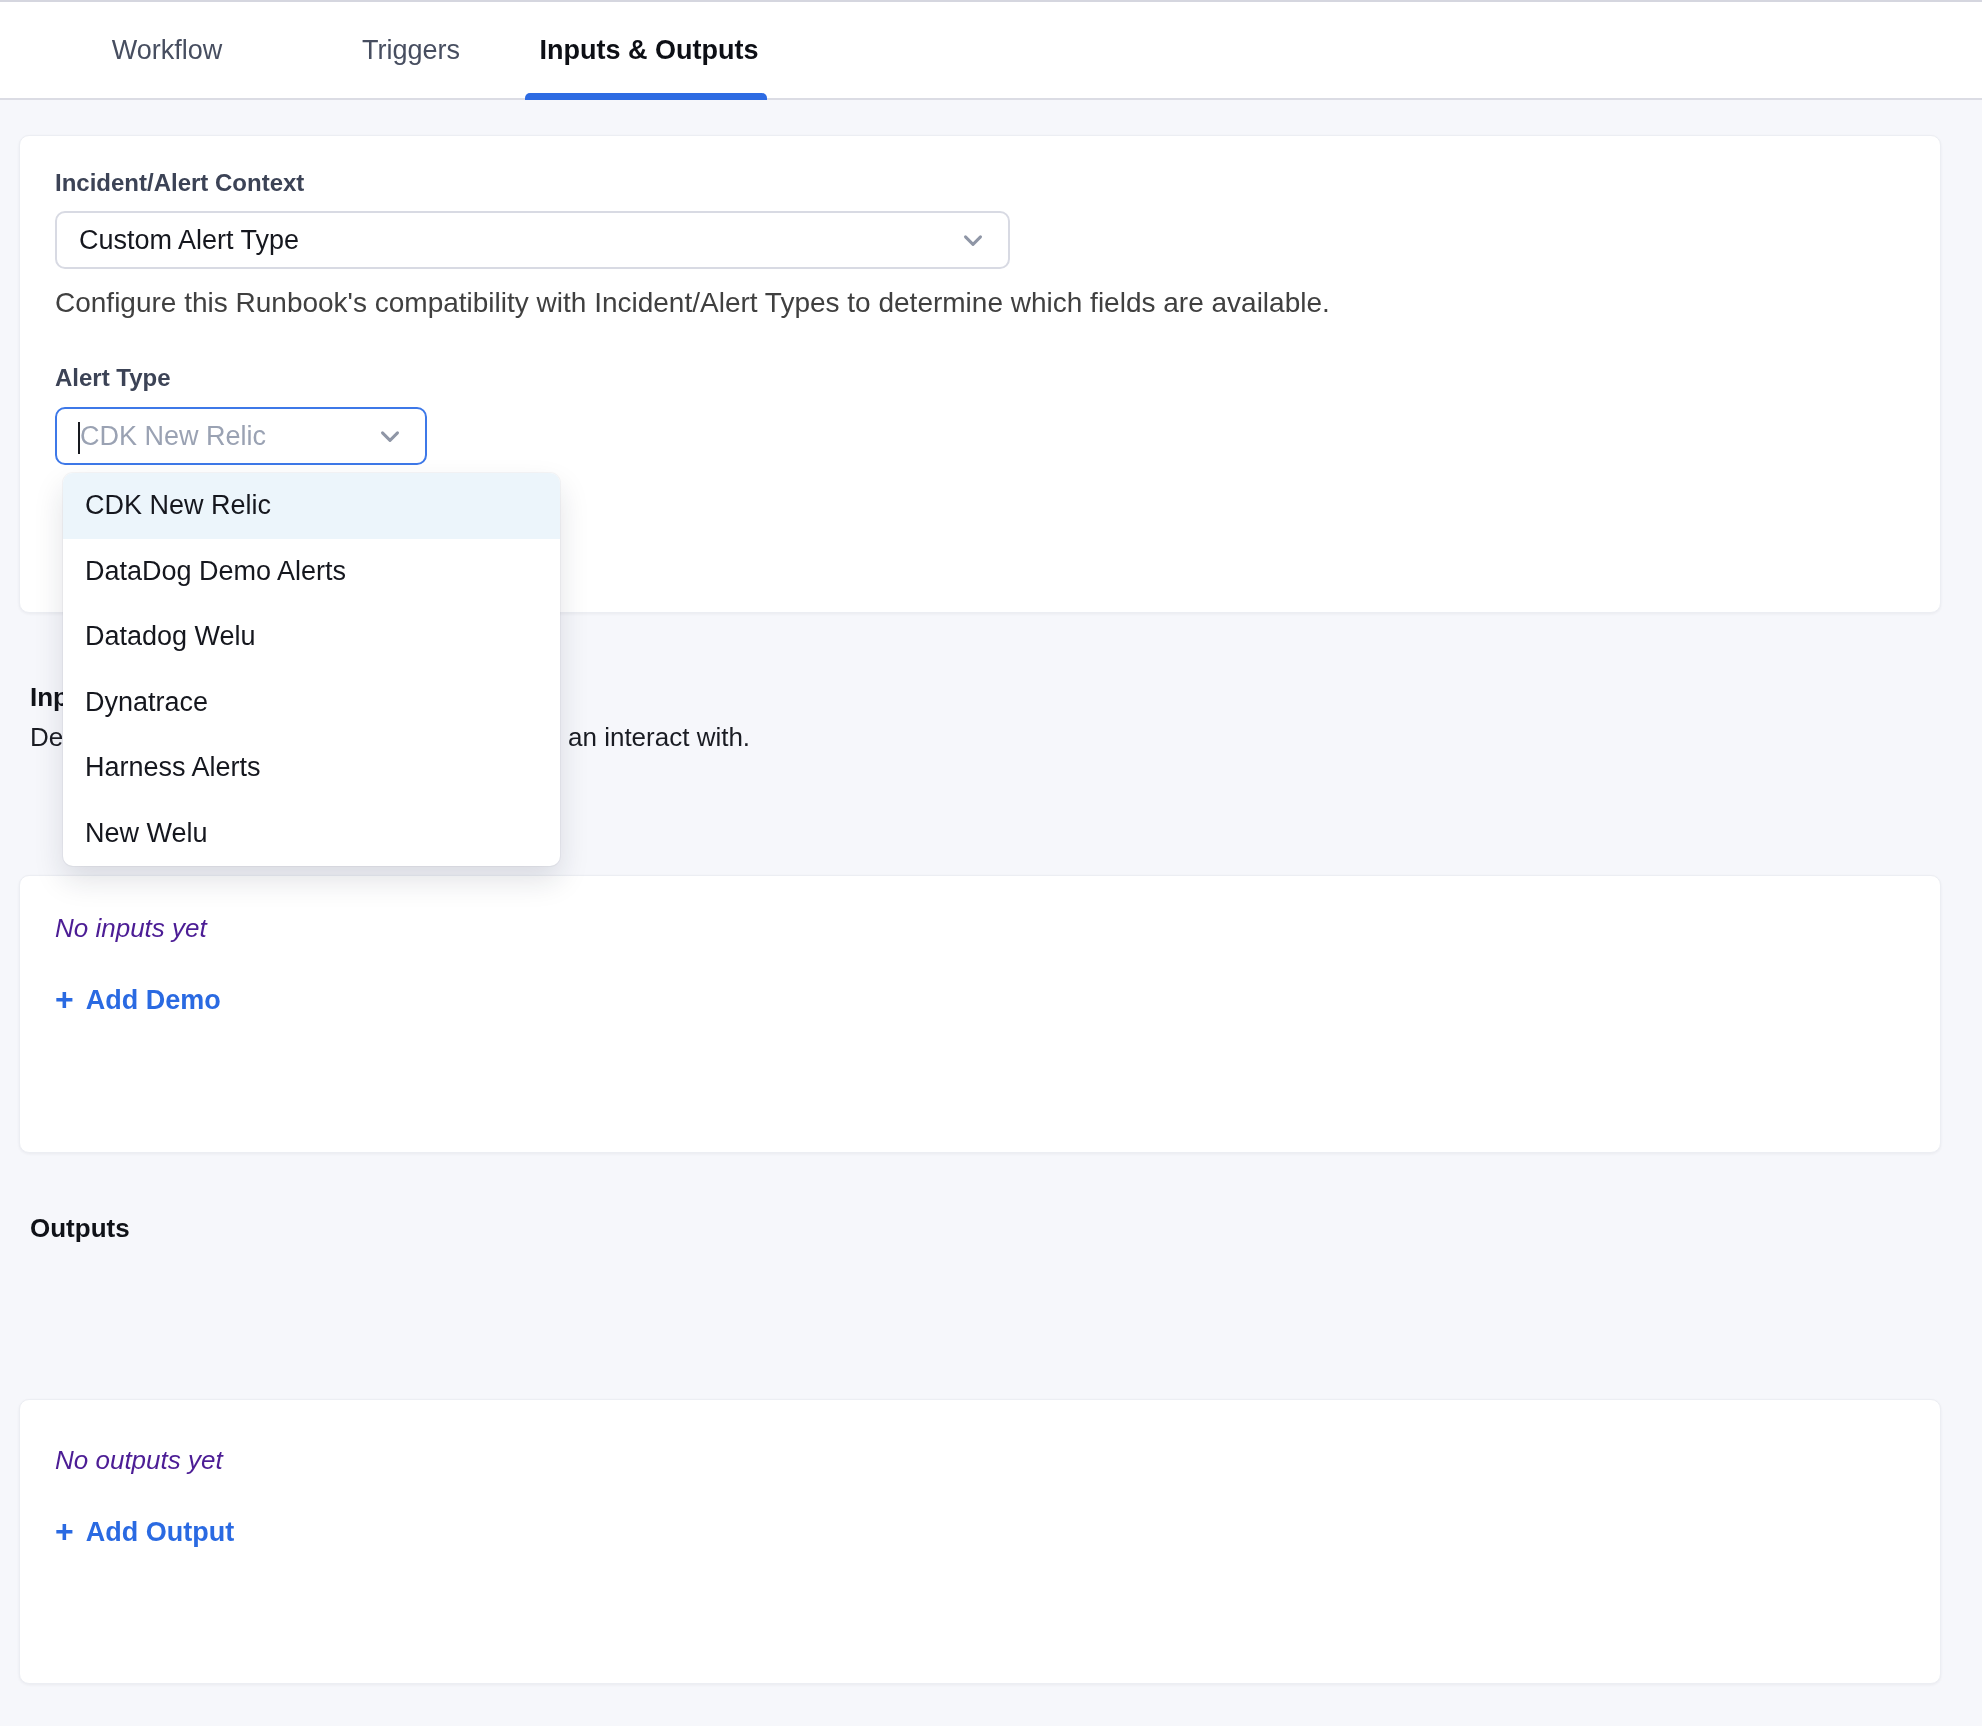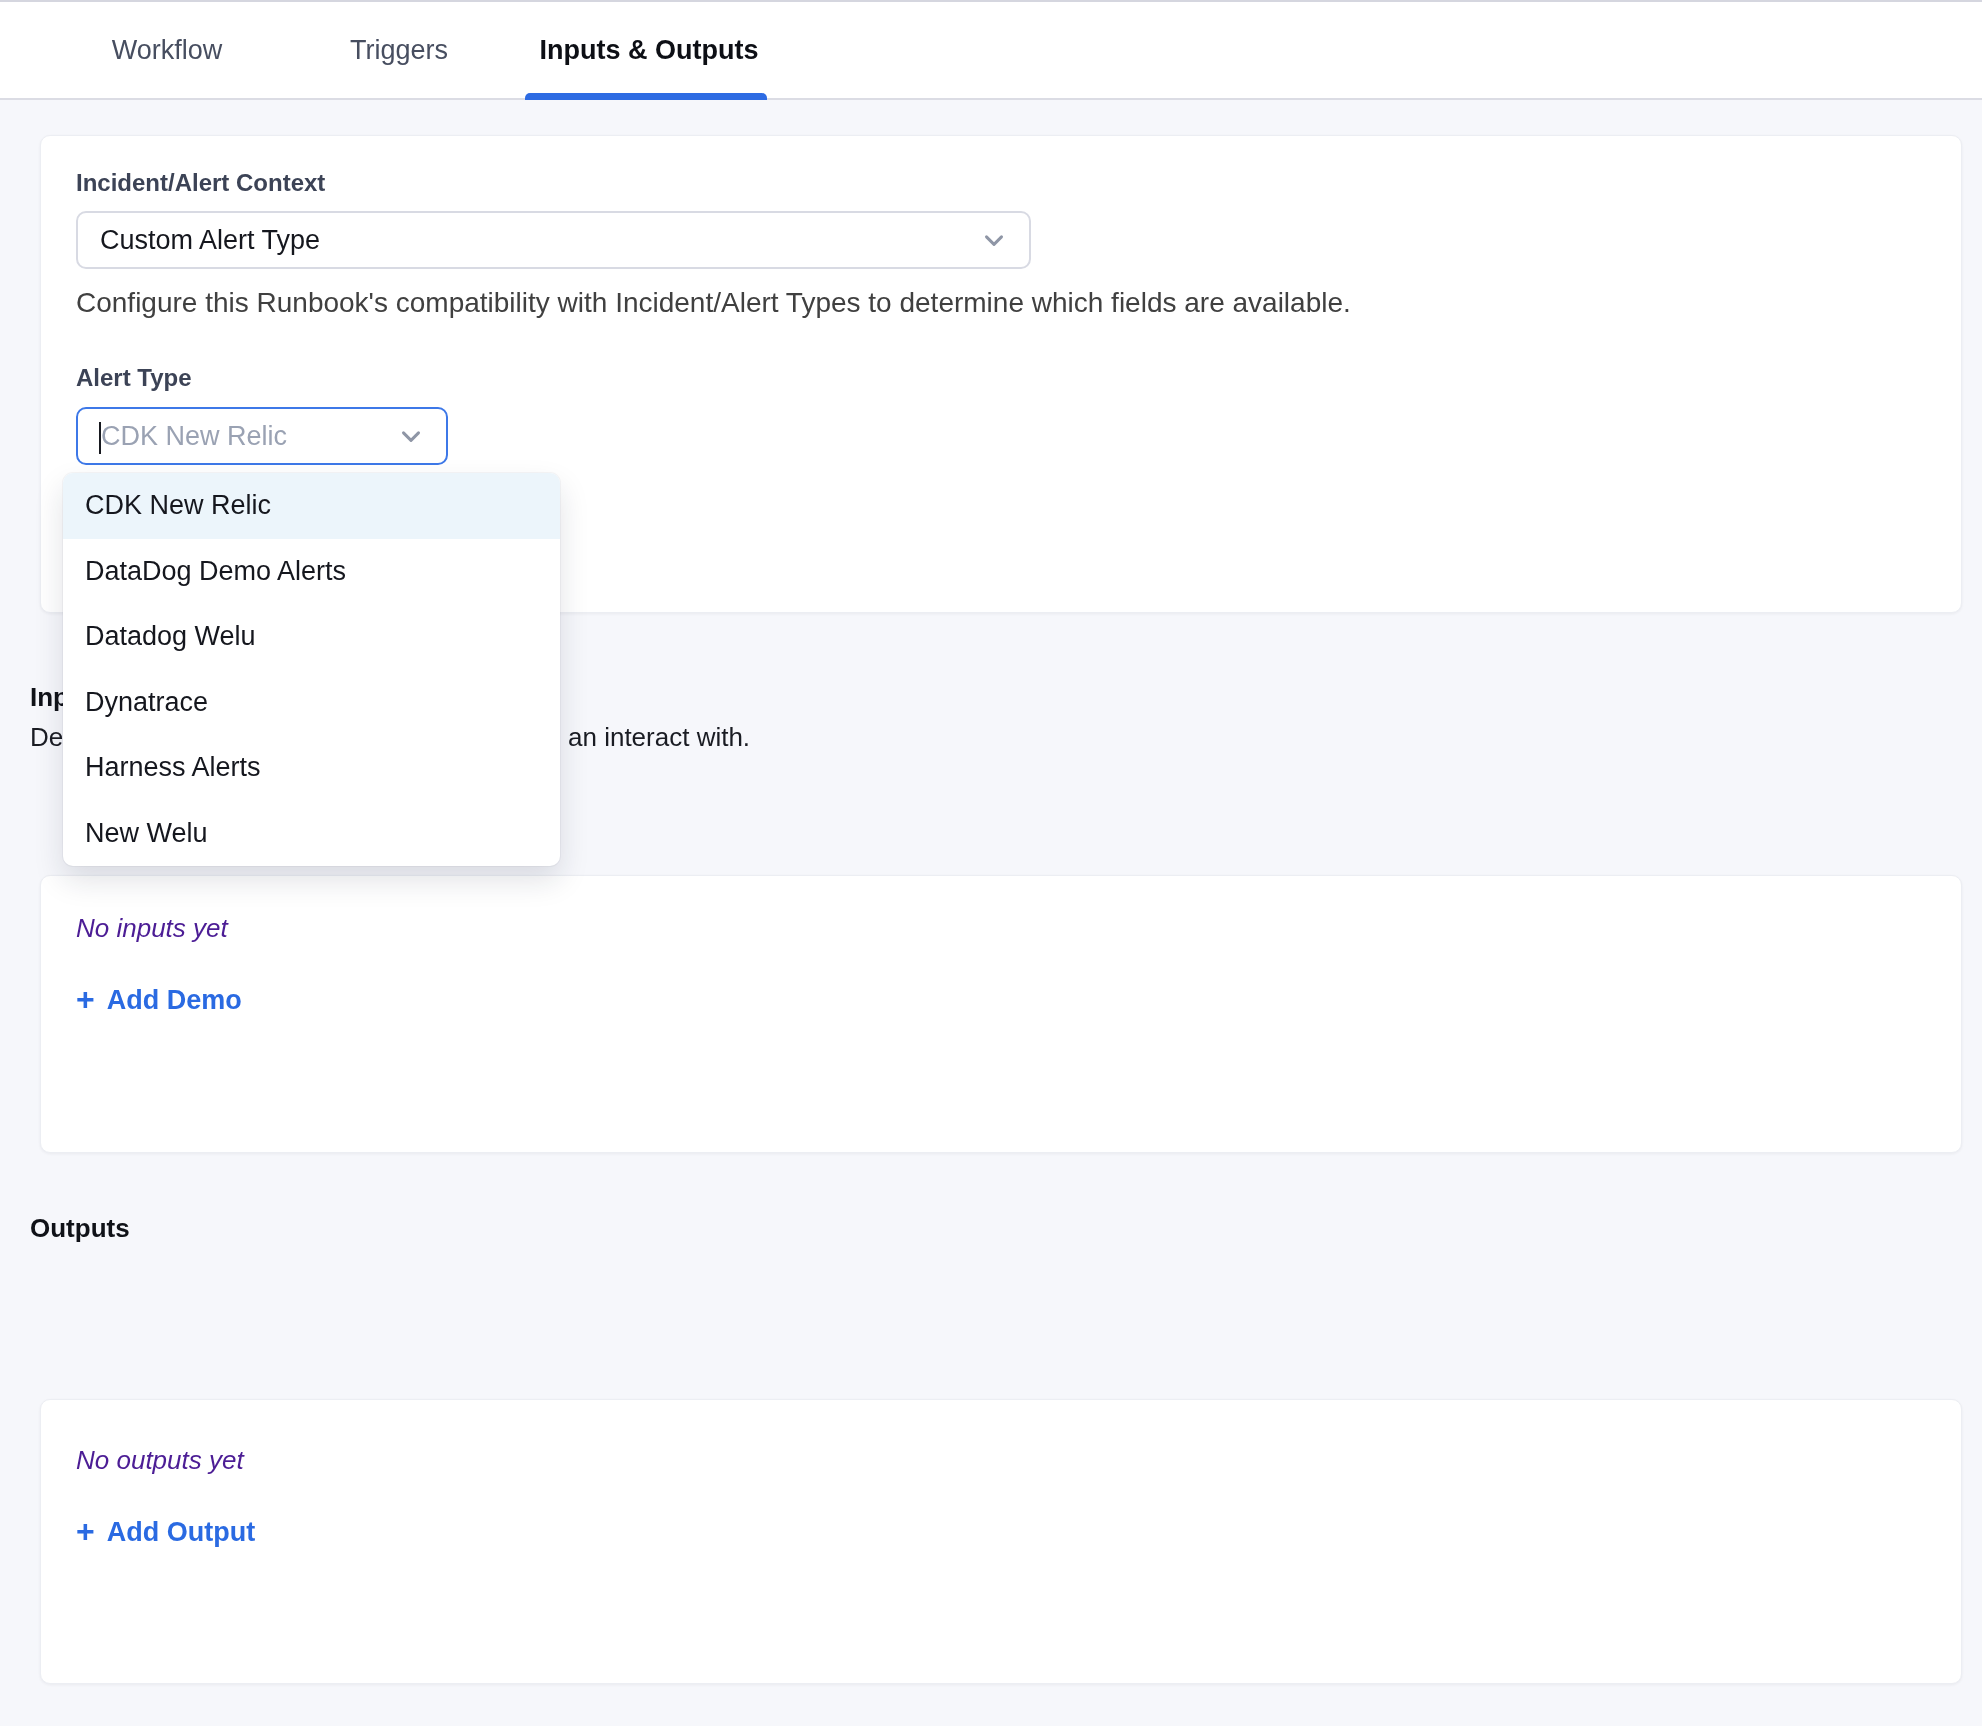--- a/index.html
+++ b/index.html
@@ -26,34 +26,34 @@
   .tab {
     position: absolute;
     top: 0; height: 96px;
     display: flex; align-items: center; justify-content: center;
     font-size: 27px;
     color: #474e60;
     cursor: pointer;
     white-space: nowrap;
   }
   .tab-workflow { left: 110px; width: 114px; }
-  .tab-triggers { left: 349px; width: 100px; }
+  .tab-triggers { left: 361px; width: 100px; }
   .tab-io { left: 542px; width: 214px; font-weight: 700; color: #0d0f15; }
   .tab-underline {
     position: absolute;
     left: 525px; bottom: -2px;
     width: 242px; height: 7px;
     background: #2d6be3;
     border-radius: 5px 5px 0 0;
   }
 
   
   .card {
     position: absolute;
-    left: 40px;
+    left: 19px;
     width: 1922px;
     background: #ffffff;
     border: 1px solid #eceef3;
     border-radius: 10px;
     box-shadow: 0 1px 3px rgba(27, 31, 59, 0.06);
   }
   .card-context { top: 135px; height: 478px; }
   .card-inputs  { top: 875px; height: 278px; }
   .card-outputs { top: 1399px; height: 285px; }
 

